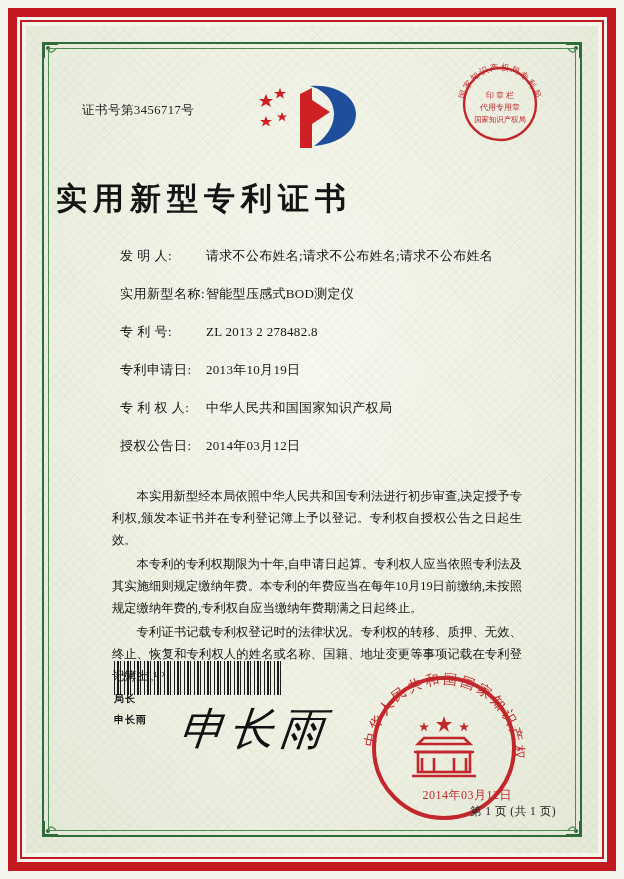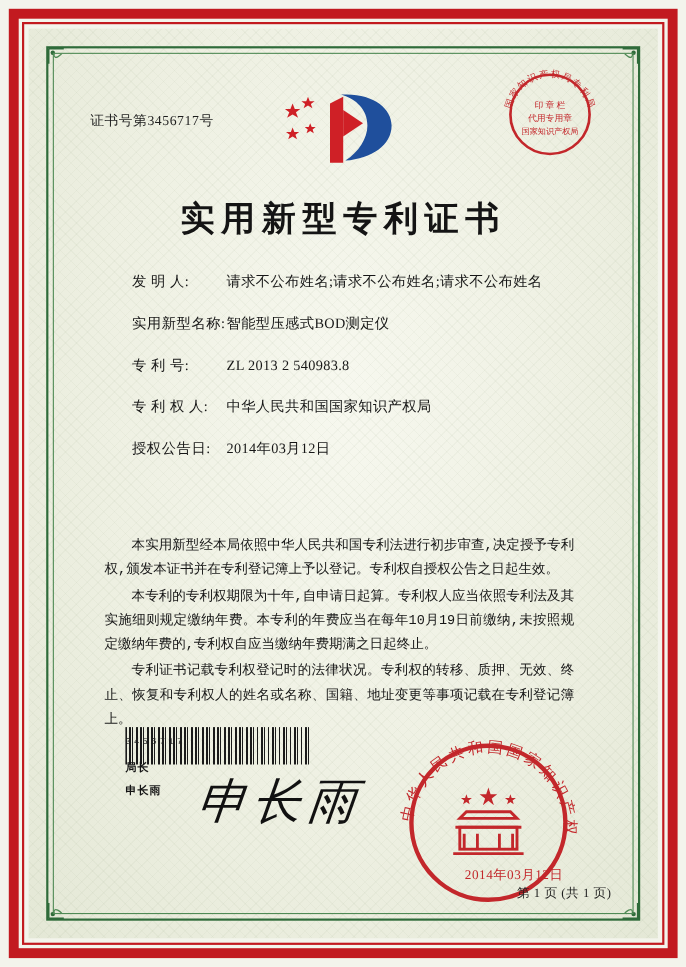--- a/index.html
+++ b/index.html
@@ -113,21 +113,21 @@
     top: 6px;
     width: 96px;
     height: 96px;
   }
 
   .title {
     position: absolute;
     top: 128px;
     left: 0;
     right: 0;
-    text-align: center;
+    text-align: left;
     font-size: 31px;
     letter-spacing: 6px;
     color: #141414;
     font-weight: bold;
     font-family: "Liberation Serif", serif;
   }
 
   .fields {
     position: absolute;
     top: 198px;
@@ -146,27 +146,26 @@
     width: 86px;
     letter-spacing: 0.5px;
   }
   .field .val {
     letter-spacing: 0.3px;
   }
 
   .paras {
     position: absolute;
     top: 435px;
-    left: 39px;
+    left: 56px;
     right: 46px;
     font-size: 12.3px;
     line-height: 22px;
     color: #161616;
     text-align: justify;
-    font-family: Liberation Mono, monospace;
   }
   .para { text-indent: 2em; margin: 0 0 2px 0; }
 
   
   .barcode {
     position: absolute;
     left: 58px;
     top: 611px;
     width: 168px;
     height: 34px;
@@ -316,21 +315,24 @@
       <div class="title">实用新型专利证书</div>
 
       <div class="fields">
         <div class="field">
           <span class="lbl">发 明 人:</span><span class="val">请求不公布姓名;请求不公布姓名;请求不公布姓名</span>
         </div>
         <div class="field">
           <span class="lbl">实用新型名称:</span><span class="val">智能型压感式BOD测定仪</span>
         </div>
         <div class="field">
-          <span class="lbl">专 利 号:</span><span class="val">ZL 2013 2 540983.8</span>
+          <span class="lbl">专 利 号:</span><span class="val">ZL 2013 2 278482.8</span>
+        </div>
+        <div class="field">
+          <span class="lbl">专利申请日:</span><span class="val">2013年10月19日</span>
         </div>
         <div class="field">
           <span class="lbl">专 利 权 人:</span><span class="val">中华人民共和国国家知识产权局</span>
         </div>
         <div class="field">
           <span class="lbl">授权公告日:</span><span class="val">2014年03月12日</span>
         </div>
       </div>
 
       <div class="paras">

